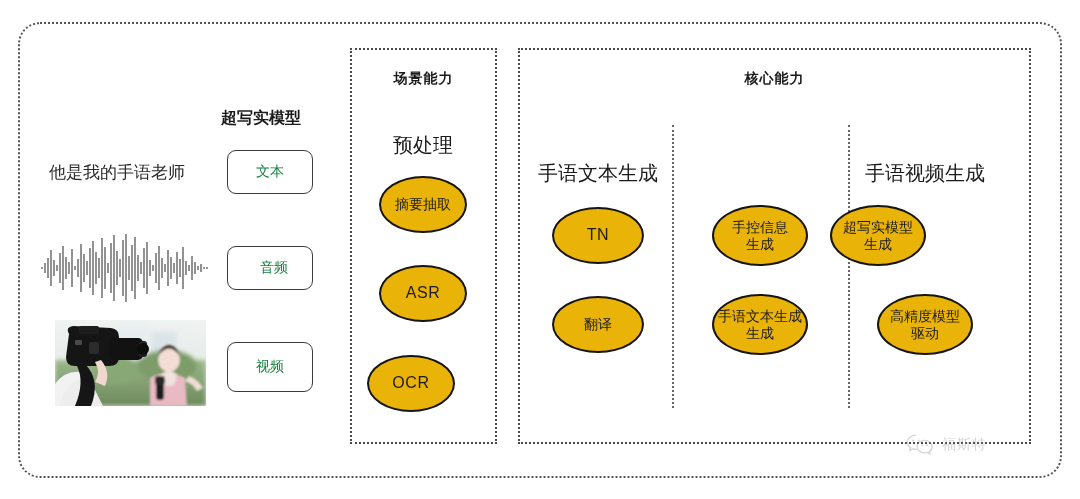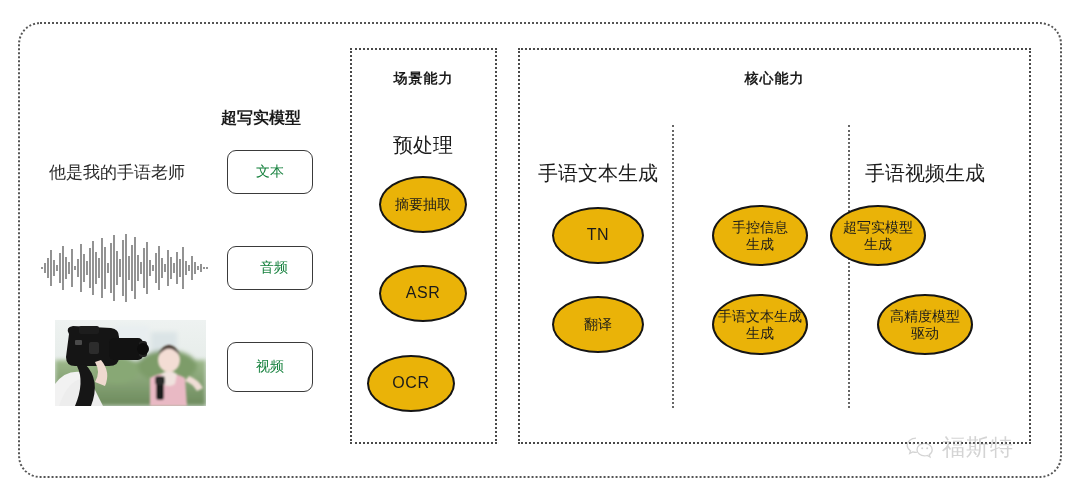--- a/index.html
+++ b/index.html
@@ -137,21 +137,21 @@
   .watermark {
     position: absolute;
     left: 905px;
     top: 432px;
     display: flex;
     align-items: center;
     gap: 7px;
     opacity: .42;
   }
   .watermark .wm-text {
-    font-size: 23px;
+    font-size: 14px;
     color: #9a9a9a;
     letter-spacing: 1px;
     white-space: nowrap;
   }
 </style>
 </head>
 <body>
 
 <div id="stage">
 

